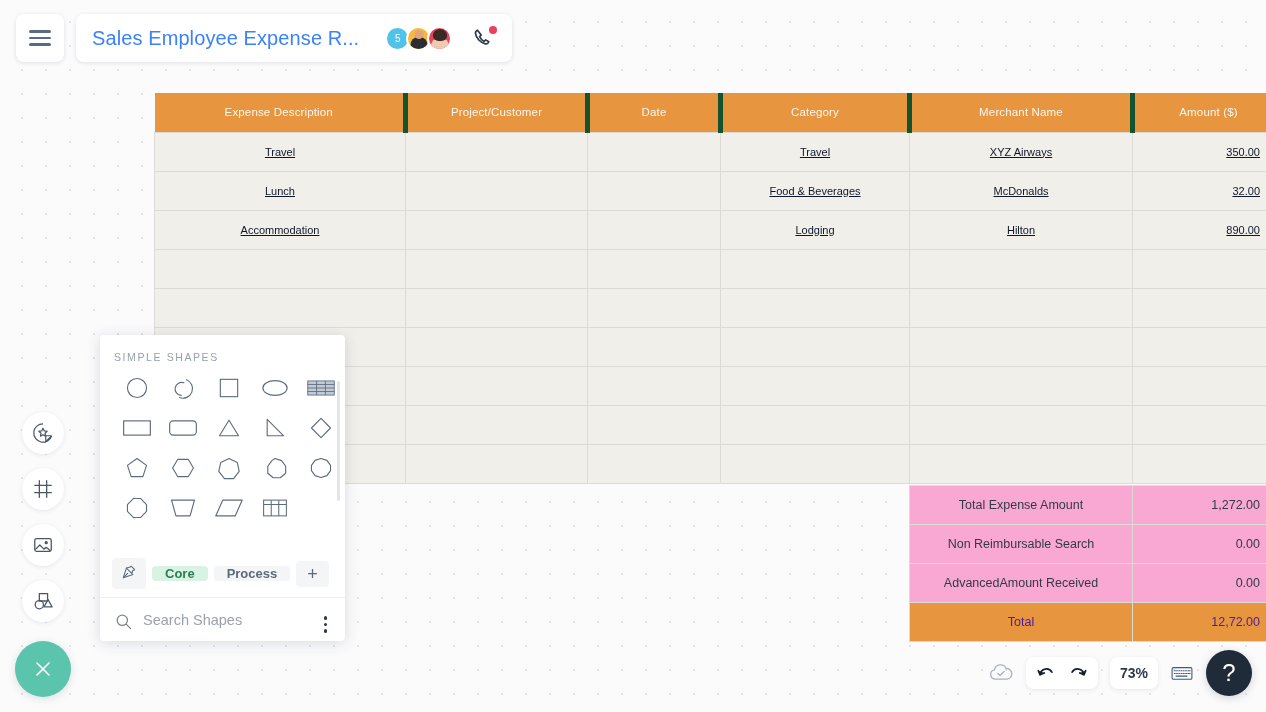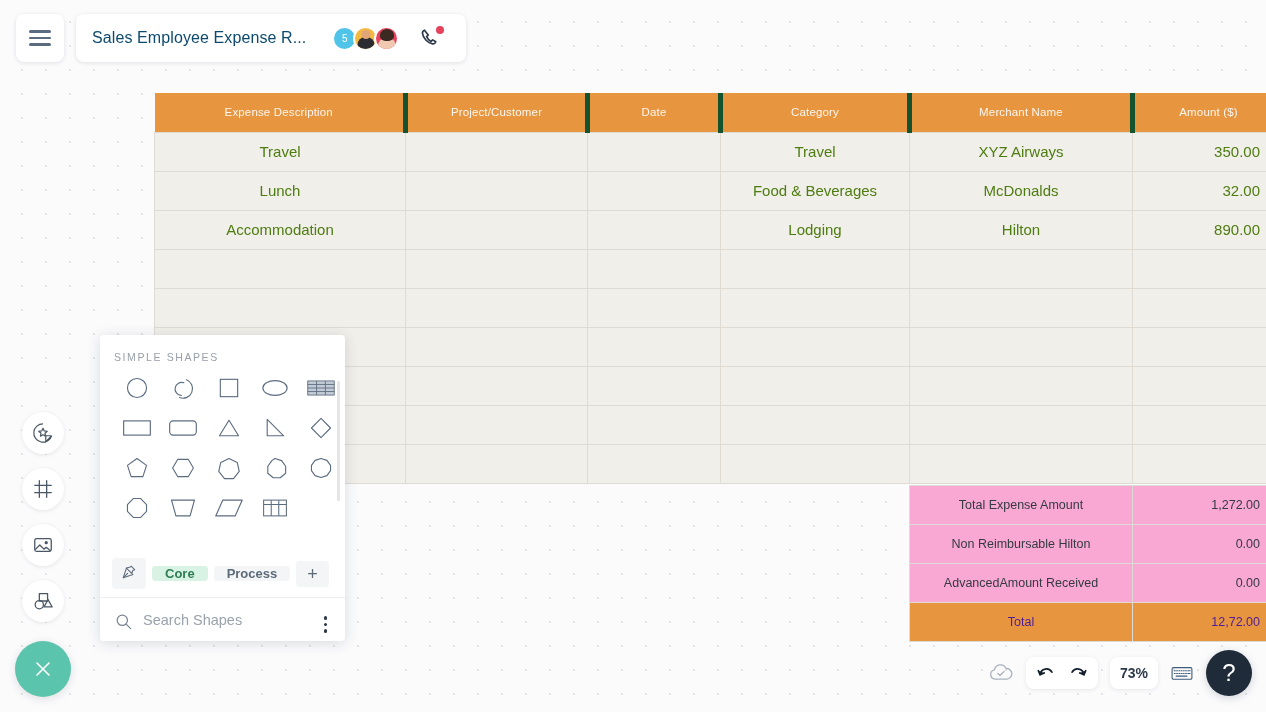--- a/index.html
+++ b/index.html
@@ -20,21 +20,21 @@
     width:48px; height:48px; background:#fff; border-radius:8px;
     box-shadow:0 1px 4px rgba(40,50,70,.13);
     display:flex; align-items:center; justify-content:center; flex-direction:column; gap:4px;
     cursor:pointer;
   }
   .hamburger-btn i { display:block; width:22px; height:2.5px; background:#5a6b80; border-radius:2px; }
   .title-card {
     height:48px; background:#fff; border-radius:8px; box-shadow:0 1px 4px rgba(40,50,70,.13);
     display:flex; align-items:center; padding:0 16px; gap:10px; min-width:390px;
   }
-  .doc-title { font-size:16px; color:#0c4a6e; letter-spacing:.1px; white-space:nowrap; }
+  .doc-title { font-size:20px; color:#3b82f6; letter-spacing:.1px; white-space:nowrap; }
   .avatars { display:flex; align-items:center; margin-left:16px; }
   .avatar { width:25px; height:25px; border-radius:50%; margin-left:-4px; position:relative;
             display:flex; align-items:center; justify-content:center; font-size:10px; color:#fff;
             border:2px solid #fff; overflow:hidden; }
   .avatar:first-child { margin-left:0; }
   .av-count { background:#4fc3e8; }
   .av-1 { background:#f3b942; }
   .av-1::after { content:""; position:absolute; bottom:-3px; left:50%; transform:translateX(-50%);
                  width:17px; height:15px; background:#2c2c33; border-radius:8px 8px 3px 3px; }
   .av-1::before { content:""; position:absolute; top:2px; left:50%; transform:translateX(-50%);
@@ -55,22 +55,22 @@
 
   
   #expense-table { position:absolute; left:154px; top:93px; width:1130px; }
   .etable { border-collapse:collapse; width:1130px; table-layout:fixed; }
   .etable th {
     background:#e89540; color:#fdf6ee; font-weight:400; font-size:11.5px;
     height:39px; text-align:center; letter-spacing:.15px;
     border-right:5px solid #14532d;
   }
   .etable td {
-    background:#f1efea; height:39px; font-size:15px; color:#4d7c0f;
-    border:1px solid #dedbd4; text-align:center;
+    background:#f1efea; height:39px; font-size:11px; color:#0f172a;
+    border:1px solid #dedbd4; text-align:center;text-decoration:underline;
   }
   .etable td.amt { text-align:right; padding-right:24px; }
   .col-desc{width:251px}.col-proj{width:182px}.col-date{width:133px}
   .col-cat{width:189px}.col-merch{width:223px}.col-amt{width:152px}
 
   
   #summary-table { position:absolute; left:909px; top:485px; width:375px; }
   .stable { border-collapse:collapse; width:375px; table-layout:fixed; }
   .stable td { background:#f9a8d4; height:39px; font-size:12.5px; color:#333a42;
                border:1px solid #dedbd4; }
@@ -266,21 +266,21 @@
 </div>
 
 <div id="summary-table">
   <table class="stable">
     <tbody>
       <tr>
         <td class="lbl">Total Expense  Amount</td>
         <td class="val">1,272.00</td>
       </tr>
       <tr>
-        <td class="lbl">Non Reimbursable Hilton</td>
+        <td class="lbl">Non Reimbursable Search</td>
         <td class="val">0.00</td>
       </tr>
       <tr>
         <td class="lbl">AdvancedAmount Received</td>
         <td class="val">0.00</td>
       </tr>
       <tr class="total-row">
         <td class="lbl">Total</td>
         <td class="val">12,72.00</td>
       </tr>

